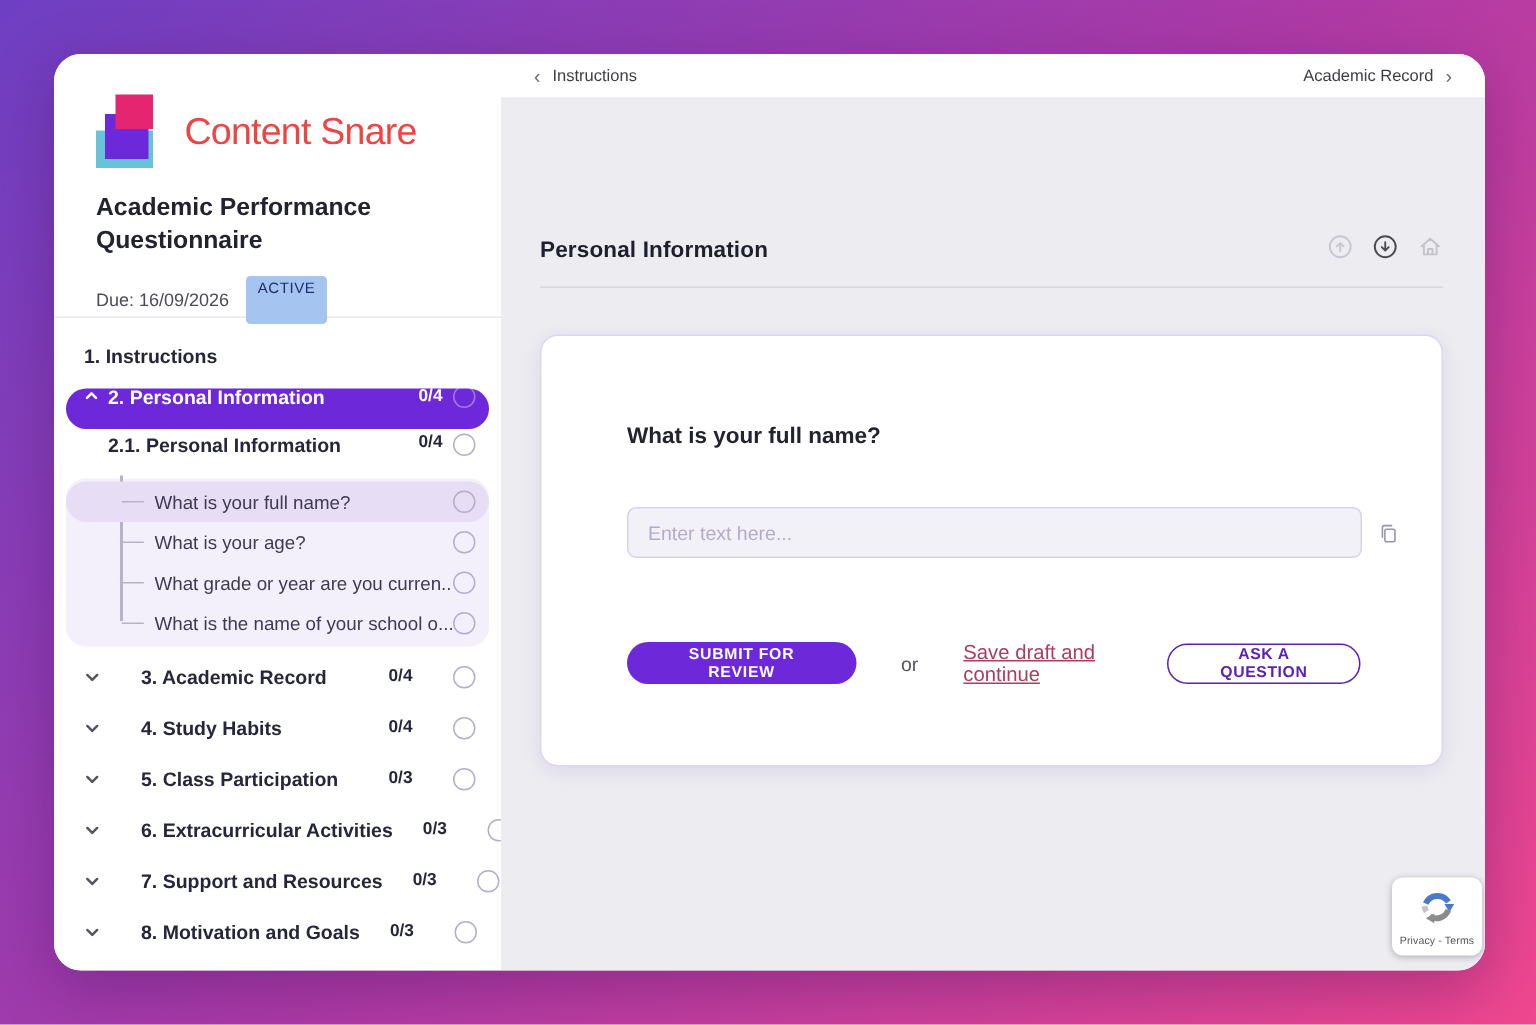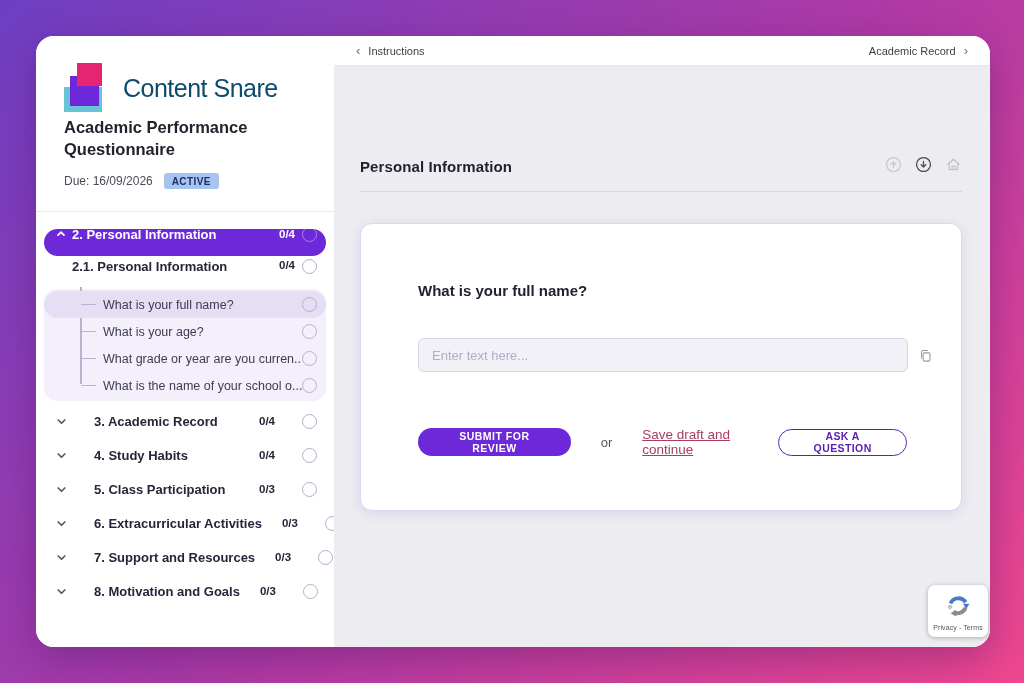--- a/index.html
+++ b/index.html
@@ -15,25 +15,25 @@
     box-shadow:0 12px 40px rgba(60,15,90,.35);
   }
   
   .sidebar { width:298px; min-width:298px; height:100%; background:#fff; display:flex; flex-direction:column; }
   .sb-header { height:176px; padding:26px 24px 0 28px; border-bottom:1px solid #e9e8ef; }
   .brand { display:flex; align-items:center; gap:13px; height:52px; }
   .logo { position:relative; width:46px; height:50px; flex:0 0 auto; }
   .logo .sq-teal   { position:absolute; left:0;  top:24px; width:38px; height:25px; background:#66c3d8; }
   .logo .sq-purple { position:absolute; left:6px; top:13px; width:29px; height:30px; background:#6d28d9; }
   .logo .sq-pink   { position:absolute; left:13px; top:0;  width:25px; height:23px; background:#e62571; }
-  .brand-name { font-size:25px; font-weight:500; color:#0c4a6e; letter-spacing:-.5px; white-space:nowrap; }
-  .sb-title { margin-top:3px; font-size:16.5px; font-weight:700; color:#23232f; line-height:1.32; }
+  .brand-name { font-size:25px; font-weight:500; color:#ef4444; letter-spacing:-.5px; white-space:nowrap; }
+  .sb-title { margin-top:14px; font-size:16.5px; font-weight:700; color:#23232f; line-height:1.32; }
   .sb-due { margin-top:12px; display:flex; align-items:center; gap:11px; }
   .due-text { font-size:12px; color:#4b4b57; }
-  .badge { font-size:10px; font-weight:700; letter-spacing:.4px; padding:3px 8px 2px; border-radius:3px; }
+  .badge { font-size:10px; font-weight:400; letter-spacing:.4px; padding:3px 8px 18px; border-radius:3px; }
   
   .nav { flex:1; padding:10px 8px 0; overflow:hidden; font-size:13px; position:relative; }
   .nav-row { display:flex; align-items:center; height:30px; }
   .row-instructions { padding-left:12px; font-weight:700; color:#26263a; }
   .pill {
     height:27px; margin-top:7px; border-radius:14px; background:#6d28d9; color:#fff;
     display:flex; align-items:center; padding:0 9px 17px 12px;
   }
   .pill .chev { margin-right:6px; }
   .pill-label { font-weight:700; font-size:13px; flex:1; }
@@ -117,20 +117,23 @@
       </div>
       <div class="sb-title">Academic Performance Questionnaire</div>
       <div class="sb-due">
         <span class="due-text">Due: 16/09/2026</span>
         <span class="badge" style="background:#a5c4f0;color:#1d2f6d;">ACTIVE</span>
       </div>
     </div>
 
     <nav class="nav">
 
+      <div class="nav-row row-instructions">
+        <span>1. Instructions</span>
+      </div>
 
       <div class="pill">
         <span class="chev">
           <svg width="10" height="10" viewBox="0 0 10 10">
               <path d="M2 6.2l3-3 3 3" fill="none" stroke="#fff" stroke-width="1.7" stroke-linecap="round" stroke-linejoin="round"></path>
             </svg>
         </span>
         <span class="pill-label">2. Personal Information</span>
         <span class="pill-count">0/4</span>
         <span class="ring ring-onpill"></span>

